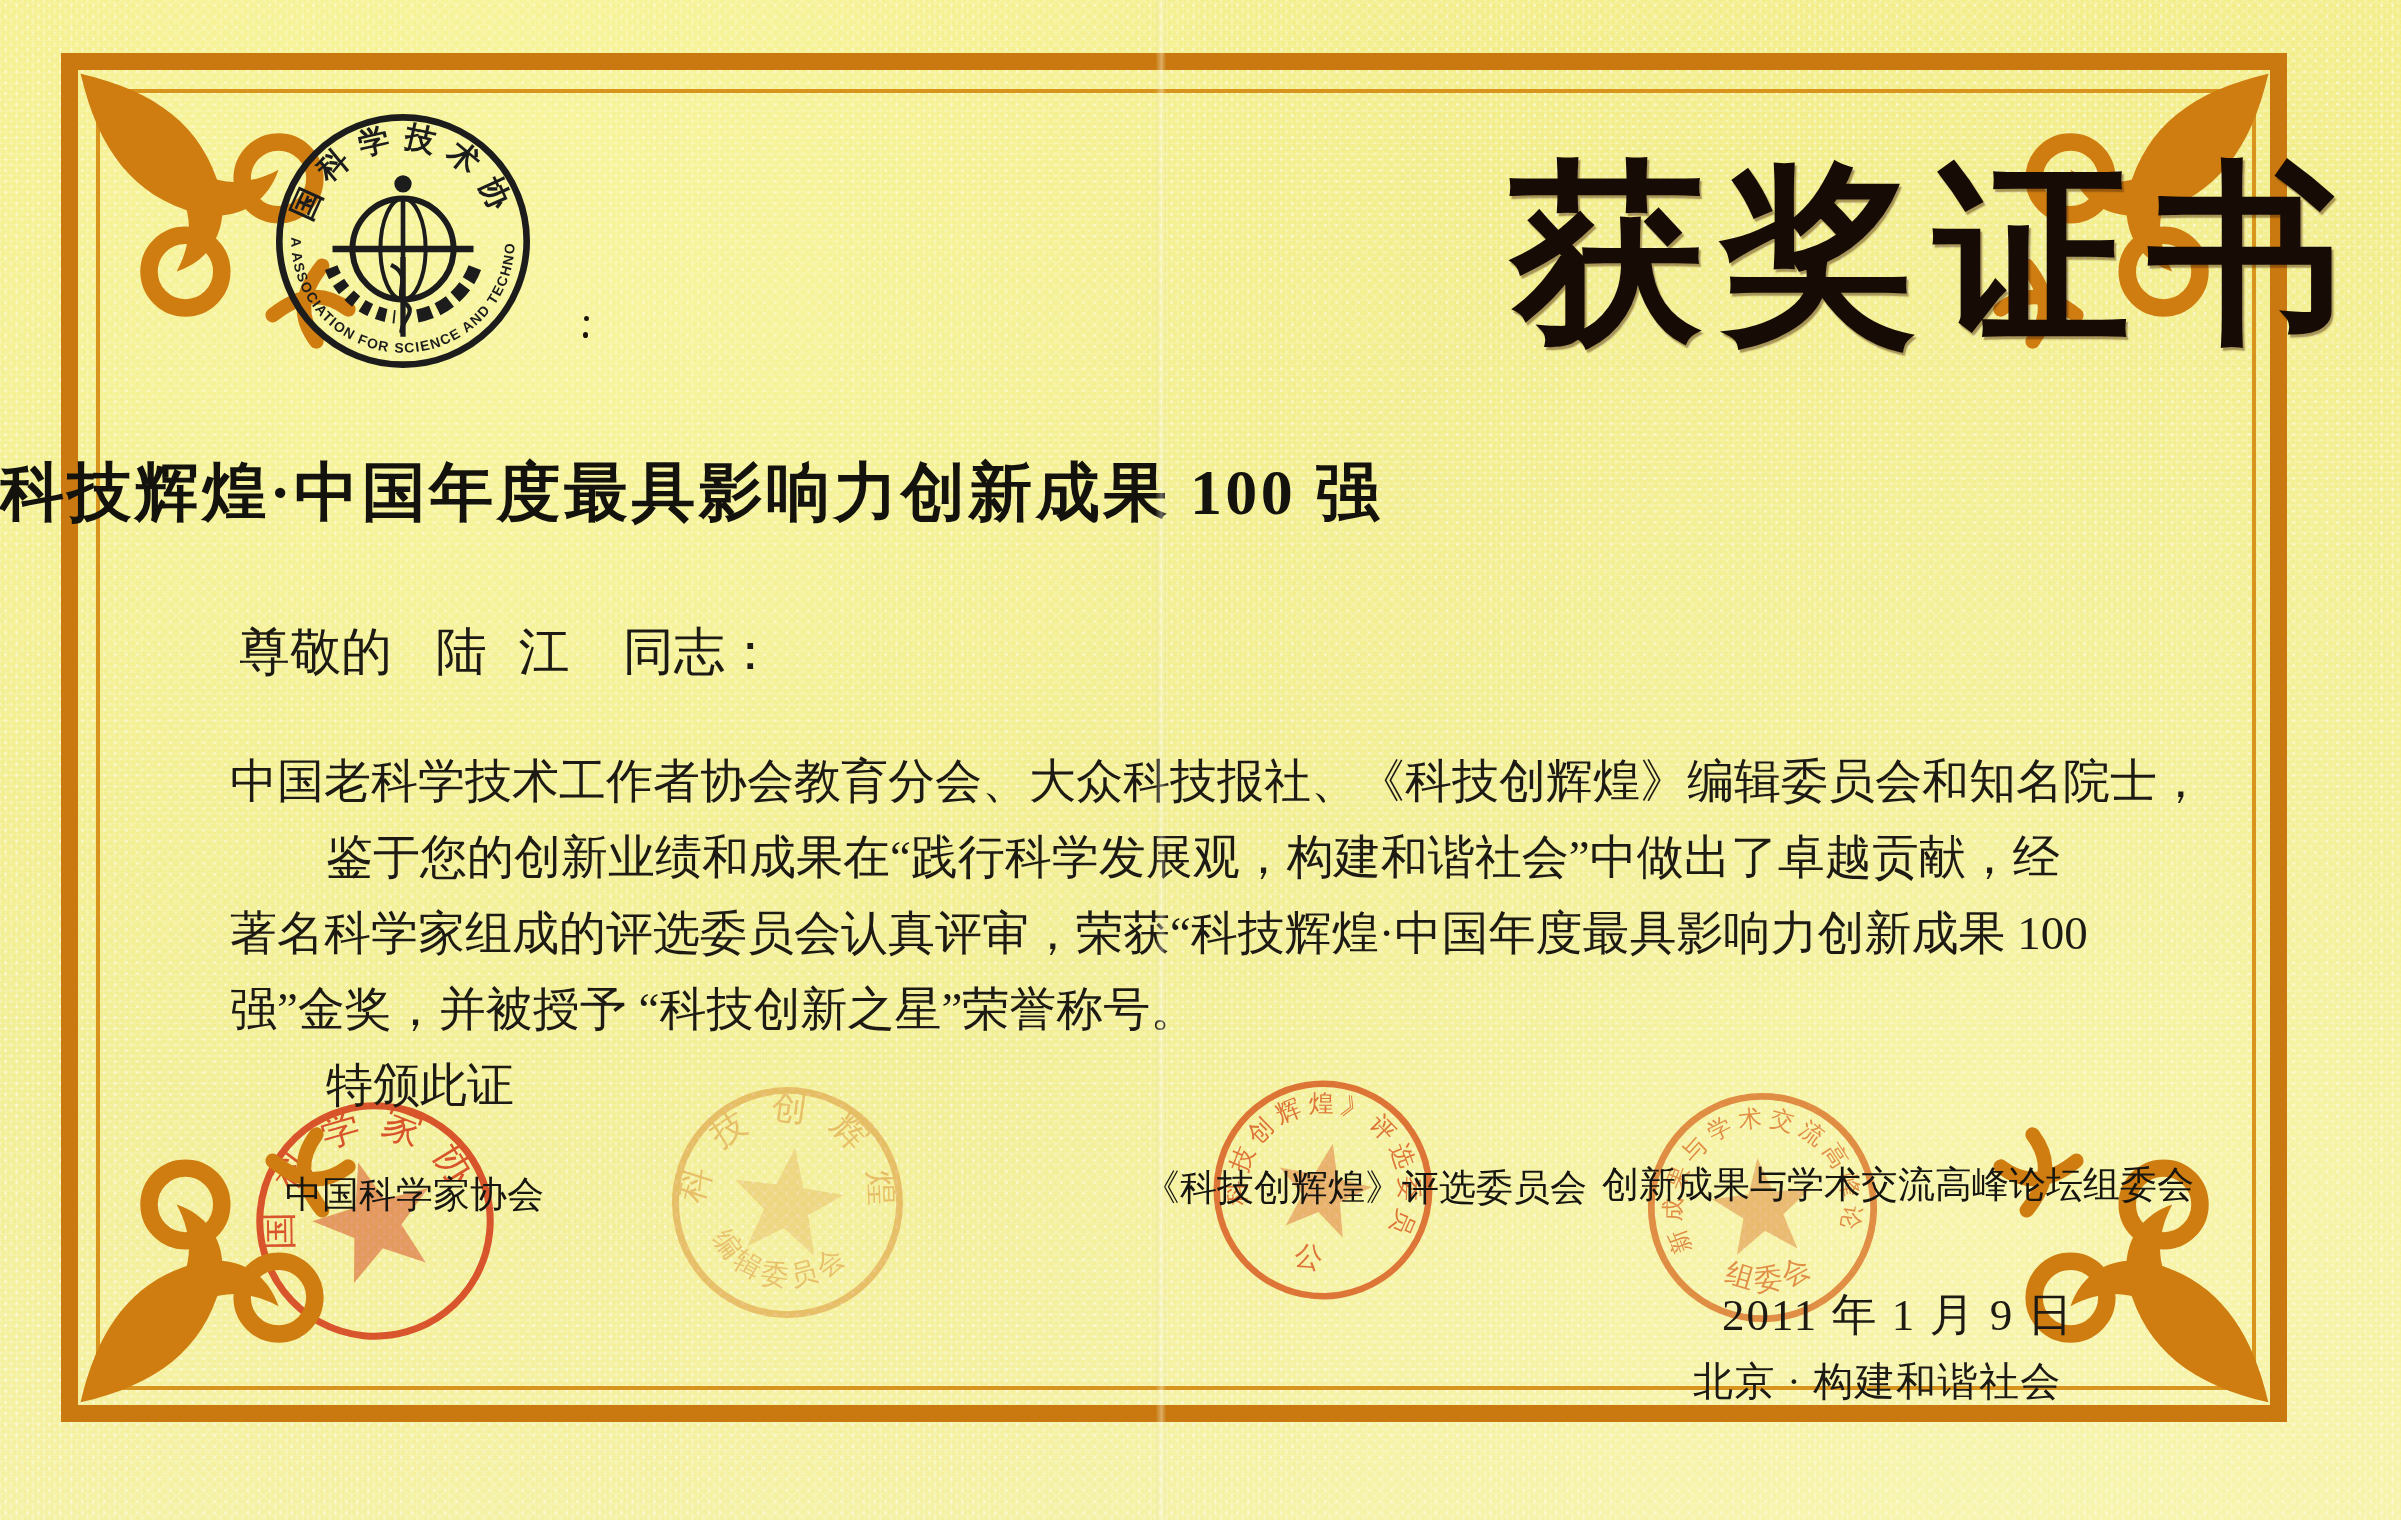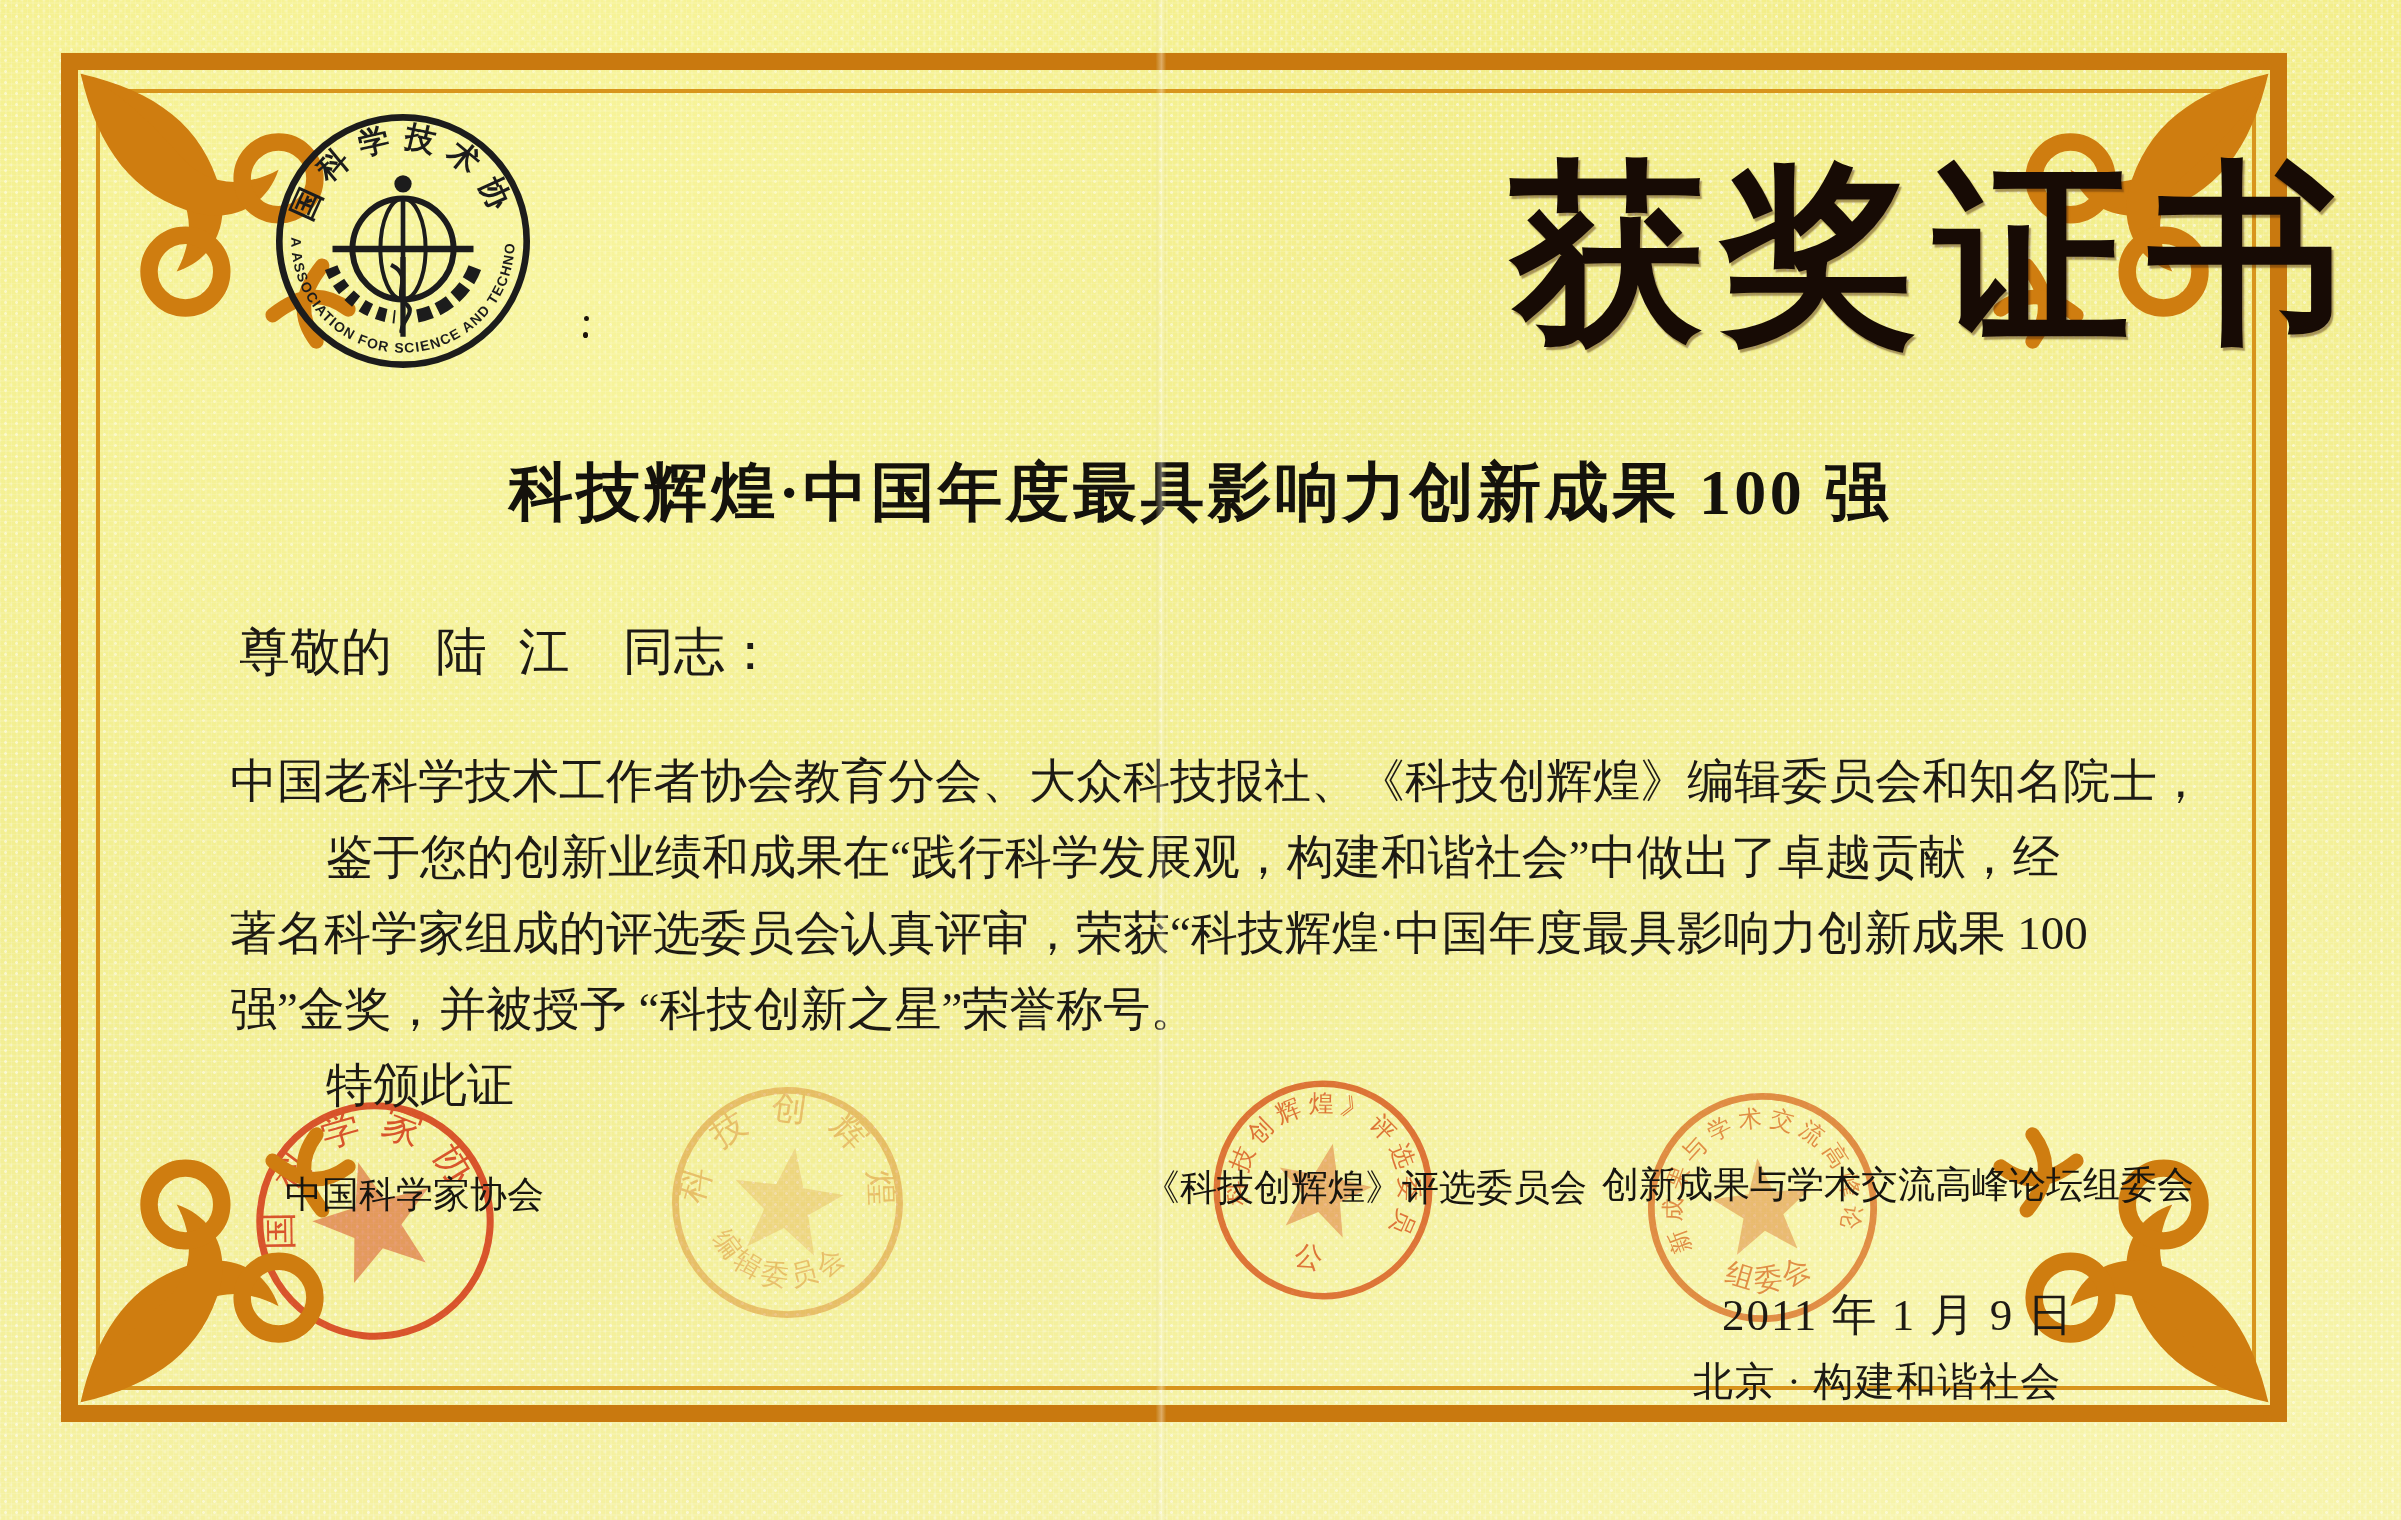--- a/index.html
+++ b/index.html
@@ -30,21 +30,21 @@
 
   .logo{position:absolute;left:270px;top:108px;width:266px;height:266px;z-index:4;}
   .logo svg{width:100%;height:100%;display:block;}
 
   .title{
     position:absolute;left:0;right:41px;top:148px;text-align:right;z-index:4;
     font-size:195px;font-weight:bold;letter-spacing:17.6px;color:#170b05;
     text-shadow:2px 2.7px 1.4px rgba(74,38,8,.45);line-height:1.1;
   }
   .subtitle{
-    position:absolute;left:0;right:0;top:449px;text-align:center;z-index:4;
+    position:absolute;left:0;right:0;top:449px;text-align:left;z-index:4;
     font-size:64px;font-weight:bold;letter-spacing:3.4px;color:#14120c;white-space:nowrap;
   }
   .salutation{position:absolute;left:239px;top:618px;font-size:51px;z-index:4;white-space:nowrap;}
   .salutation .name{margin:14px 31px;letter-spacing:9.5px;}
   .body-text{position:absolute;left:230px;top:743px;width:1959px;z-index:4;font-size:47px;line-height:76px;}
   .body-text .line{white-space:nowrap;}
   .body-text .indent{text-indent:96px;}
   .closing{white-space:nowrap;text-indent:96px;}
 
   .signatory{position:absolute;font-size:37px;z-index:5;white-space:nowrap;color:#17150f;}

